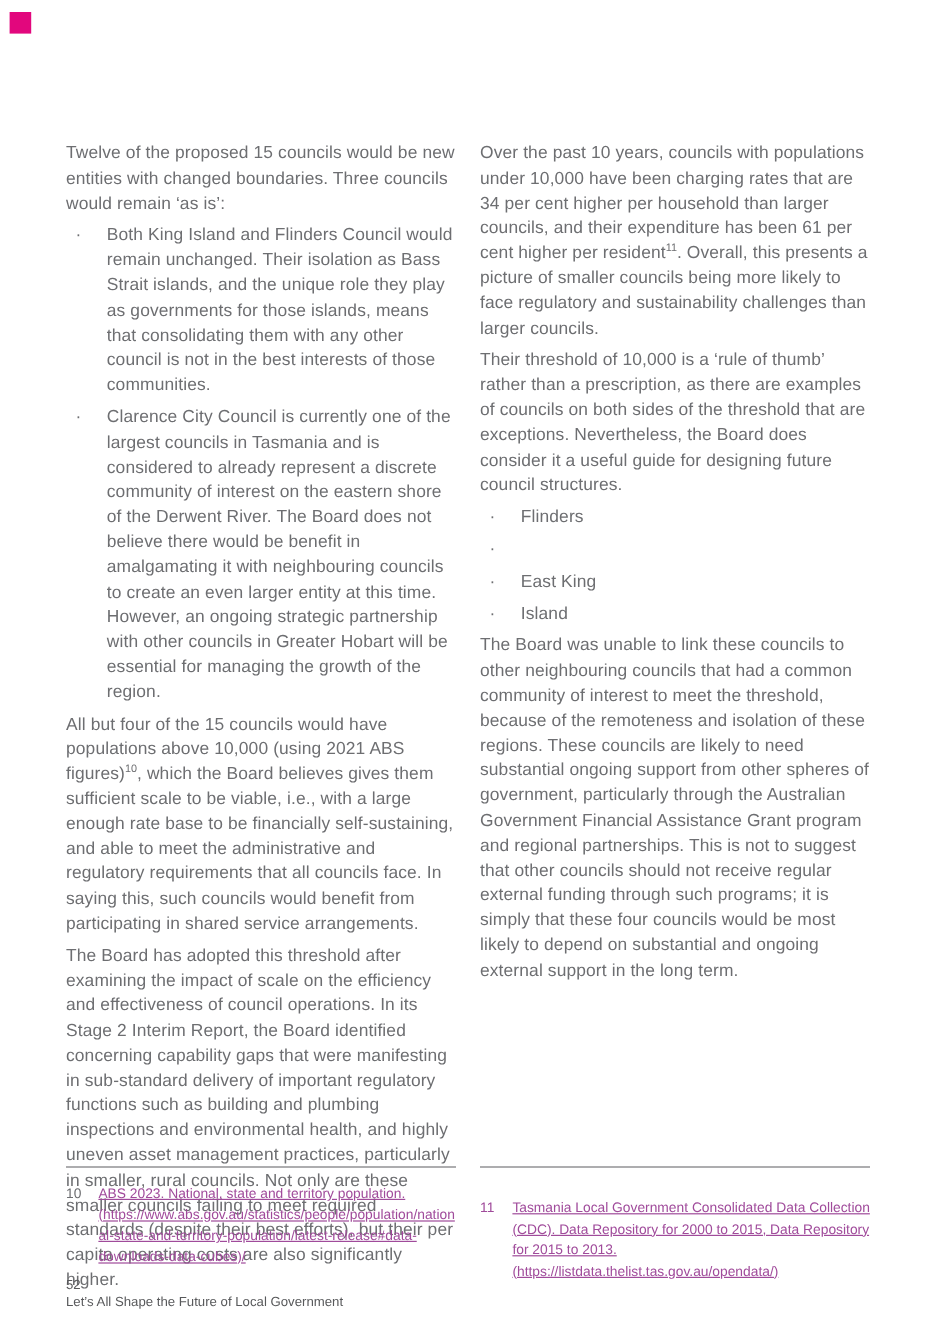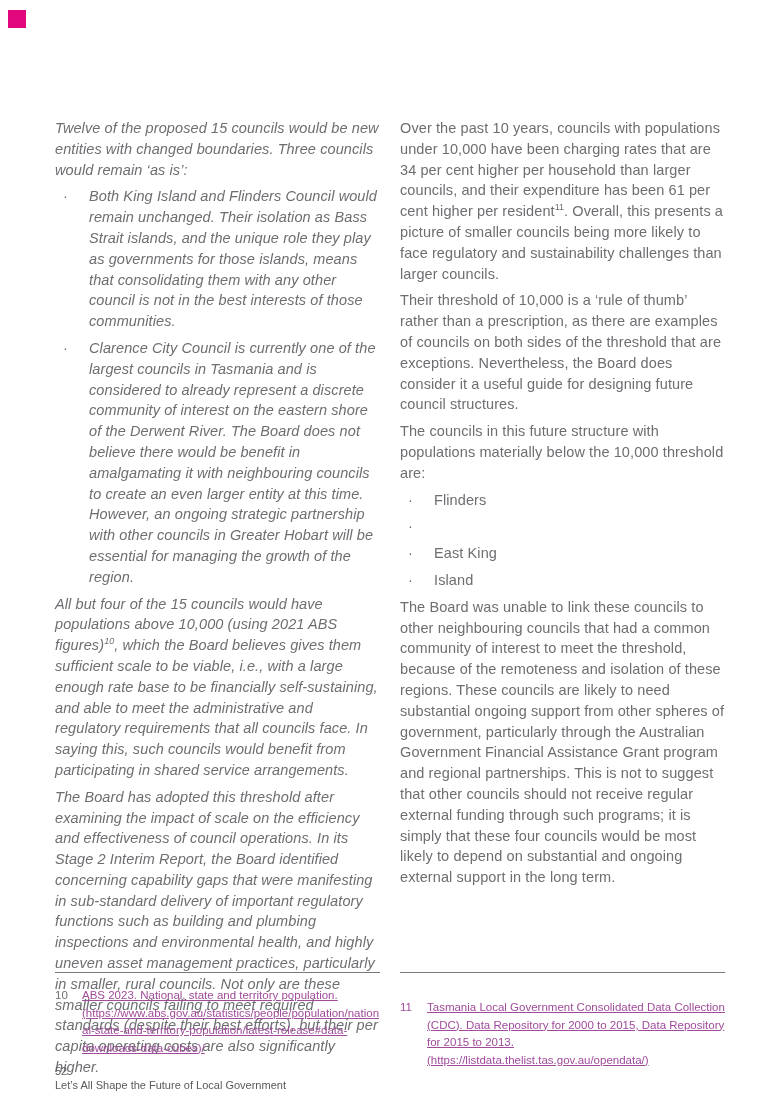--- a/index.html
+++ b/index.html
@@ -23,21 +23,21 @@
     width: 670px;
     display: flex;
   }
   .col {
     width: 325px;
     font-size: 14.5px;
     line-height: 20.8px;
     letter-spacing: 0.1px;
     text-align: left;
   }
-  .col-left { margin-right: 20px; font-style: italic; }
+  .col-left { margin-right: 20px; }
   .col p { margin: 0 0 6px 0; }
   .bullet-item {
     display: flex;
     margin: 0 0 6px 0;
   }
   .bullet-dot {
     flex: none;
     width: 26px;
     padding-left: 8px;
     box-sizing: content-box;
@@ -114,21 +114,20 @@
       <p><span>All but four of the 15 councils would have populations above 10,000 (using 2021 ABS figures)</span><sup class="fn-ref">10</sup><span>, which the Board believes gives them sufficient scale to be viable, i.e., with a large enough rate base to be financially self-sustaining, and able to meet the administrative and regulatory requirements that all councils face. In saying this, such councils would benefit from participating in shared service arrangements.</span></p>
 
       <p>The Board has adopted this threshold after examining the impact of scale on the efficiency and effectiveness of council operations. In its Stage 2 Interim Report, the Board identified concerning capability gaps that were manifesting in sub-standard delivery of important regulatory functions such as building and plumbing inspections and environmental health, and highly uneven asset management practices, particularly in smaller, rural councils. Not only are these smaller councils failing to meet required standards (despite their best efforts), but their per capita operating costs are also significantly higher.</p>
     </div>
 
     <div class="col">
       <p><span>Over the past 10 years, councils with populations under 10,000 have been charging rates that are 34 per cent higher per household than larger councils, and their expenditure has been 61 per cent higher per resident</span><sup class="fn-ref">11</sup><span>. Overall, this presents a picture of smaller councils being more likely to face regulatory and sustainability challenges than larger councils.</span></p>
 
       <p>Their threshold of 10,000 is a ‘rule of thumb’ rather than a prescription, as there are examples of councils on both sides of the threshold that are exceptions. Nevertheless, the Board does consider it a useful guide for designing future council structures.</p>
 
-      <p>The councils in this future structure with populations materially below the 10,000 threshold are:</p>
 
       <div class="bullet-item">
         <span class="bullet-dot">·</span>
         <span class="bullet-text">Flinders</span>
       </div>
       <div class="bullet-item">
         <span class="bullet-dot">·</span>
       </div>
       <div class="bullet-item">
         <span class="bullet-dot">·</span>

